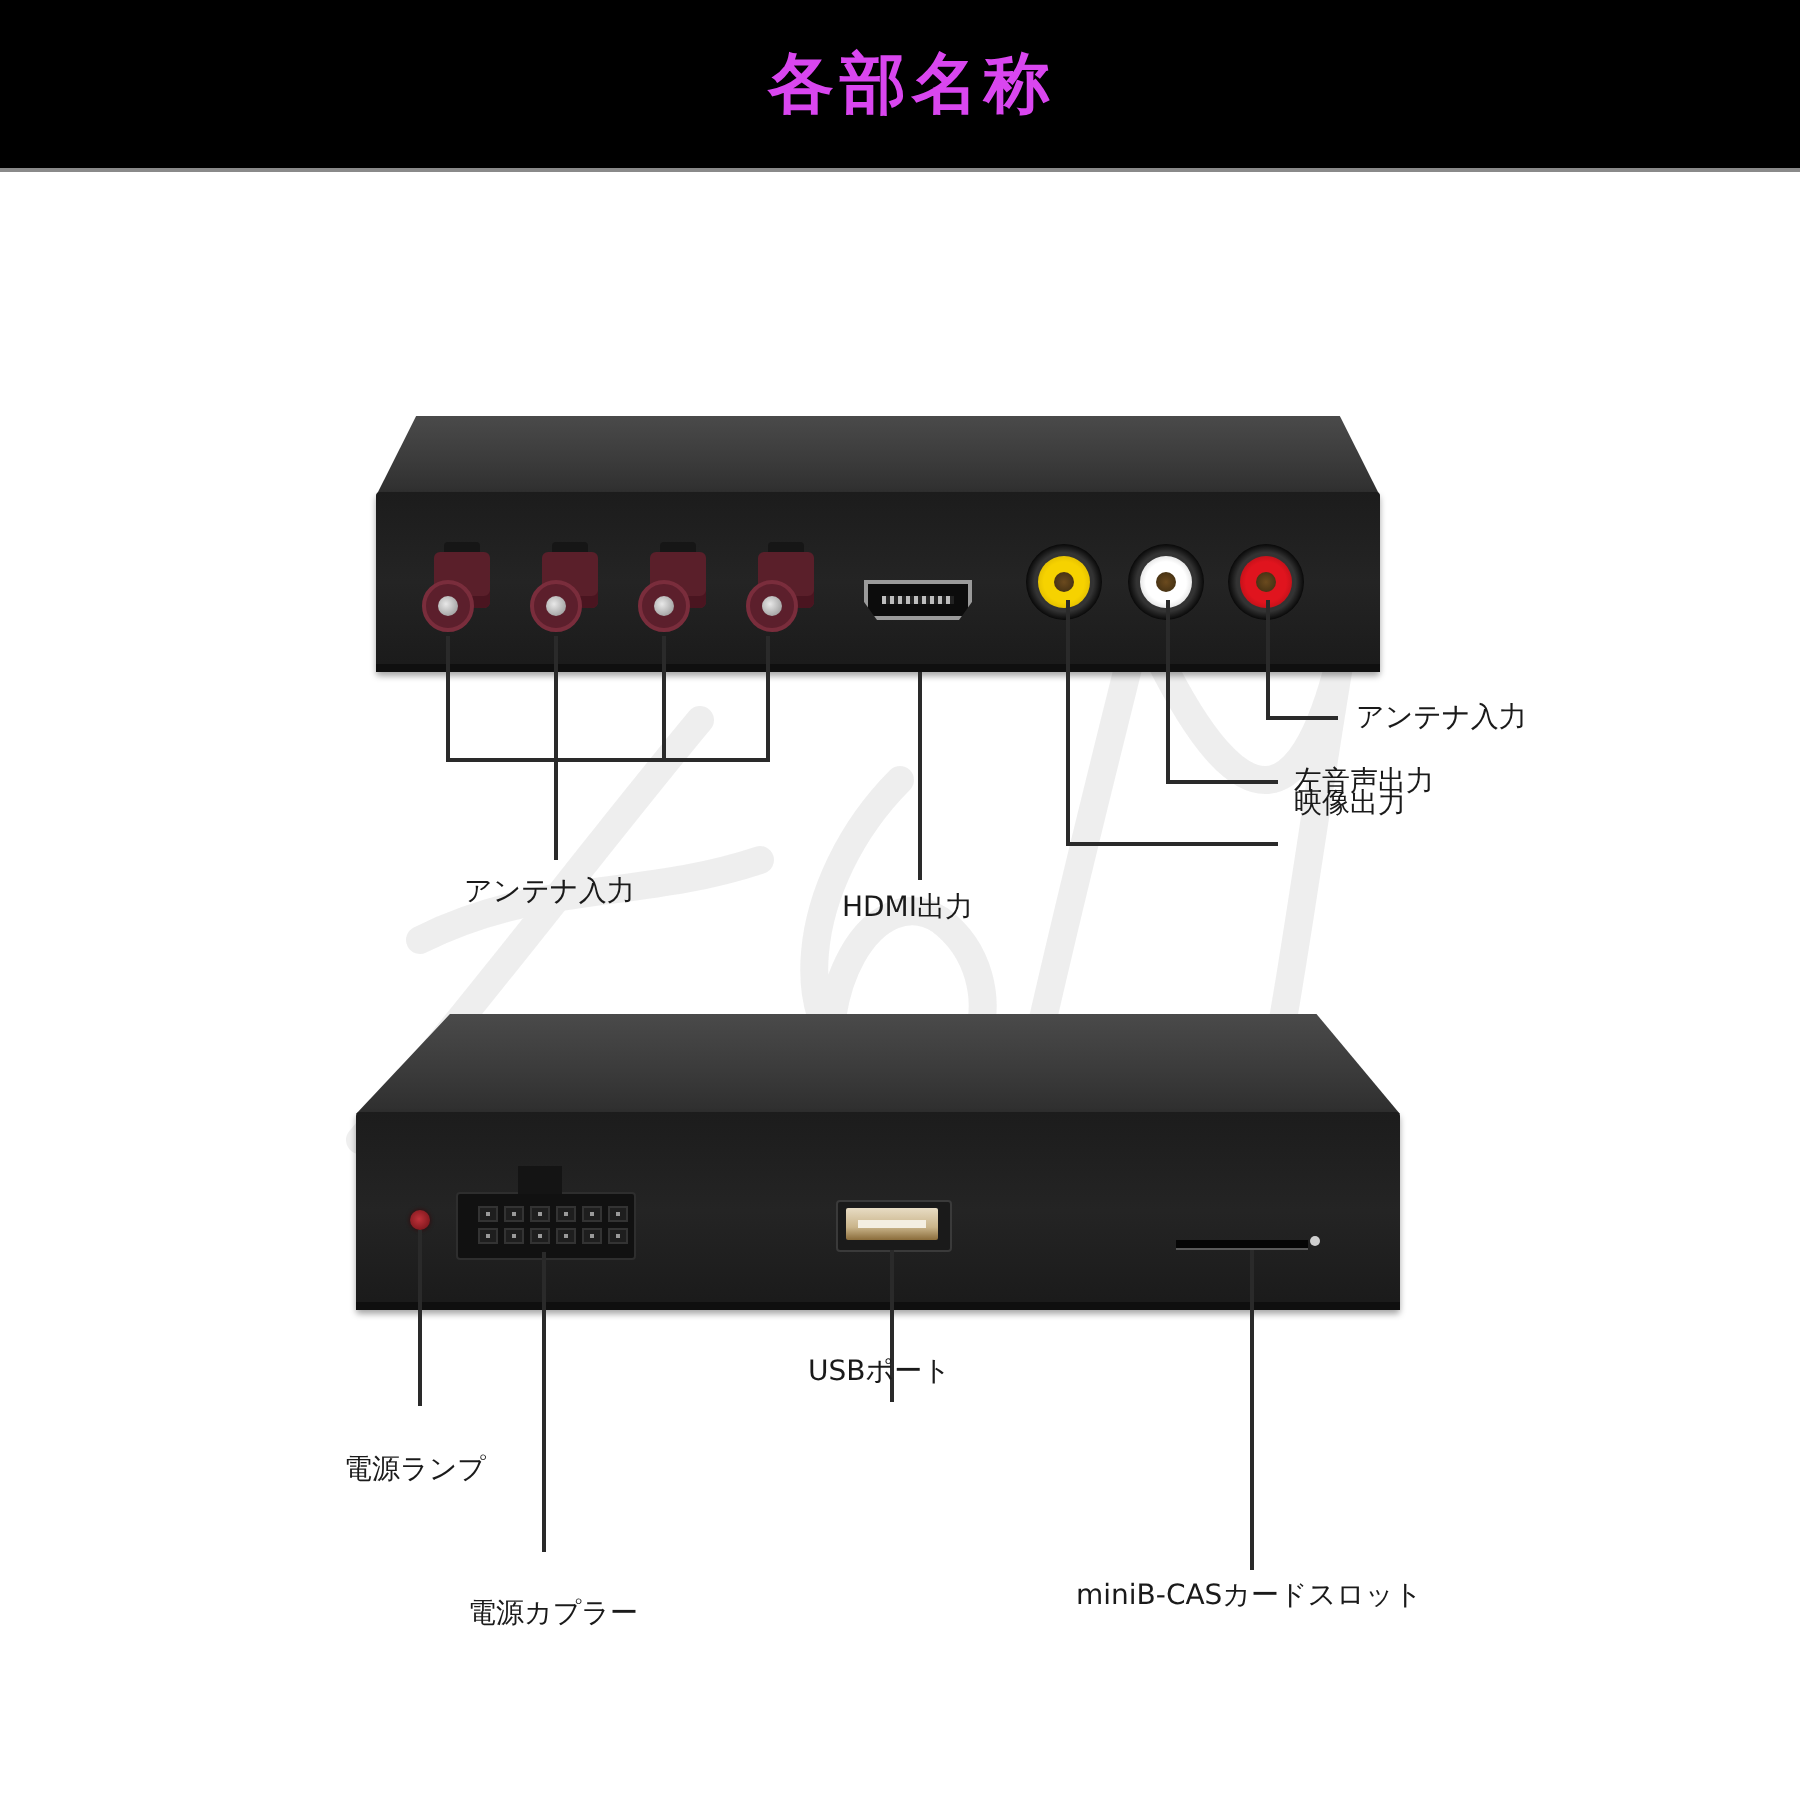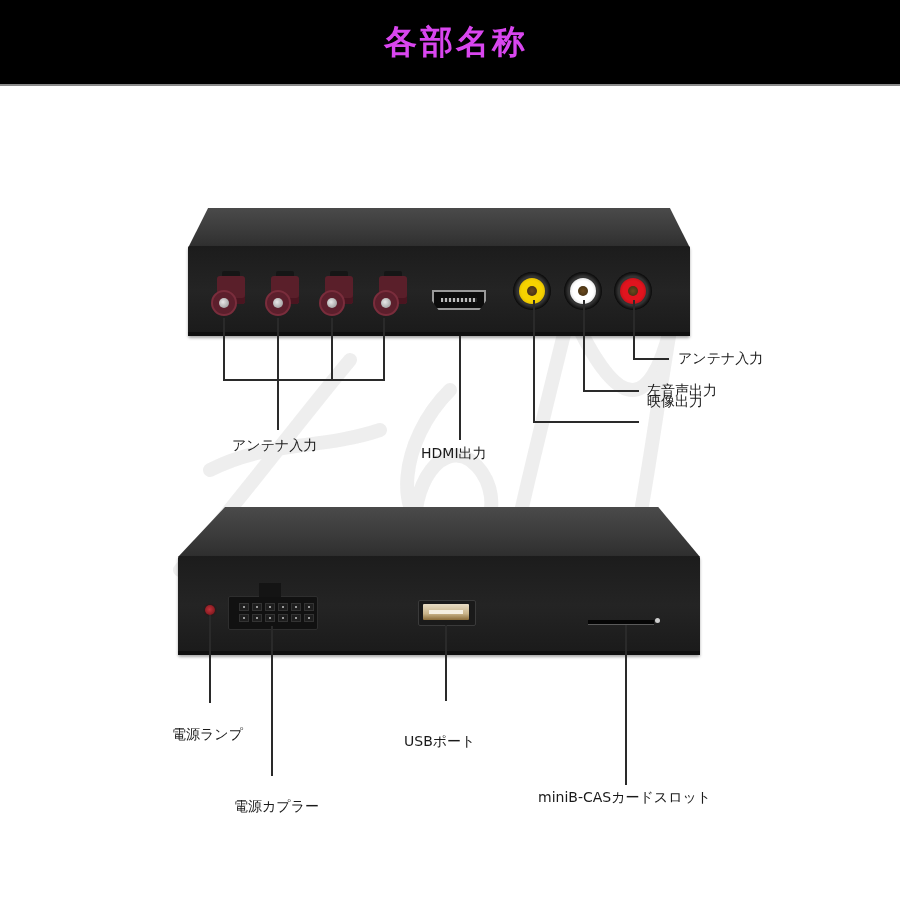--- a/index.html
+++ b/index.html
@@ -212,14 +212,14 @@
   </div>
 </div>
 
 <div class="line" style="left:209px; top:615px; width:2px; height:88px;"></div>
 <div class="line" style="left:271px; top:626px; width:2px; height:150px;"></div>
 <div class="line" style="left:445px; top:625px; width:2px; height:76px;"></div>
 <div class="line" style="left:625px; top:625px; width:2px; height:160px;"></div>
 
 <span class="label" style="left:172px; top:708px;margin-top:18px;">電源ランプ</span>
 <span class="label" style="left:234px; top:798px;">電源カプラー</span>
-<span class="label" style="left:404px; top:733px;">USBポート</span>
+<span class="label" style="left:404px; top:677px;">USBポート</span>
 <span class="label" style="left:538px; top:789px;">miniB-CASカードスロット</span>
 
 </body></html>

